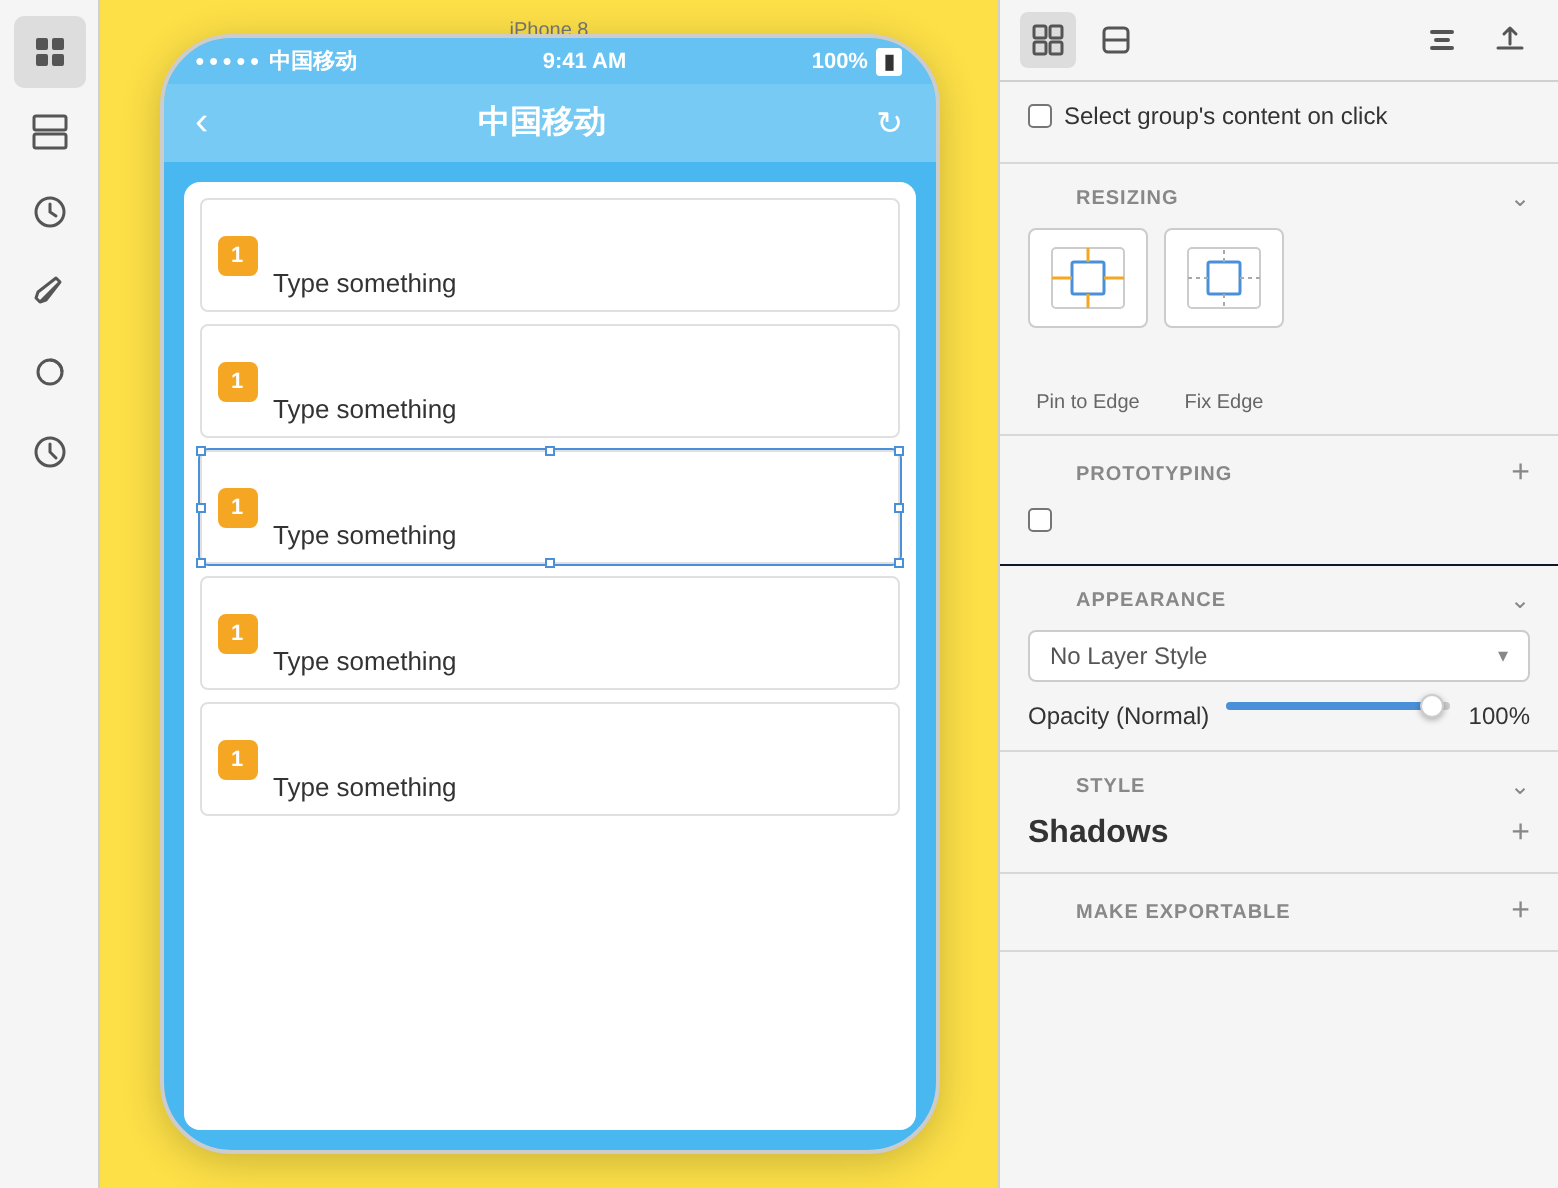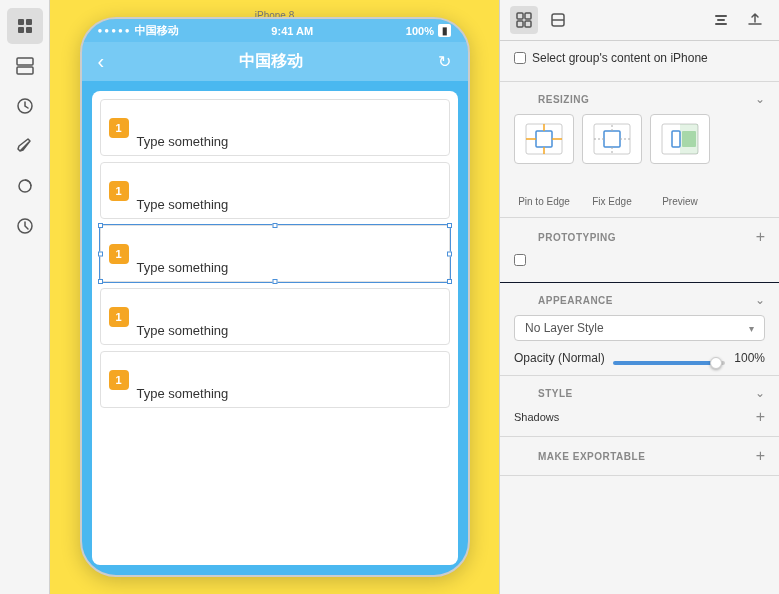--- a/index.html
+++ b/index.html
@@ -321,21 +321,21 @@
       color: #555;
     }
     .dropdown-arrow {
       color: #888;
       font-size: 10px;
     }
 
     
     .opacity-row {
       display: flex;
-      align-items: flex-end;
+      align-items: flex-start;
       gap: 8px;
       margin-top: 4px;
     }
     .opacity-label {
       font-size: 12px;
       color: #333;
       flex-shrink: 0;
     }
     .opacity-slider {
       flex: 1;
@@ -363,22 +363,22 @@
       text-align: right;
     }
 
     
     .style-row {
       display: flex;
       align-items: center;
       justify-content: space-between;
     }
     .style-label {
-      font-size: 11px;
-      font-weight: 400;
+      font-size: 16px;
+      font-weight: 700;
       color: #333;
     }
 
     
     .proto-section {
       padding: 10px 14px;
       border-bottom: 1px solid #0f172a;
     }
     .proto-header {
       display: flex;
@@ -527,21 +527,21 @@
         <path d="M2 12h12" stroke="#555" stroke-width="1.5" stroke-linecap="round"></path>
       </svg>
     </div>
   </div>
 
   <div class="right-panel-body">
 
     <div class="panel-section">
       <div class="checkbox-row">
         <input type="checkbox" id="group-cb" style="">
-        <label class="checkbox-label" for="group-cb">Select group's content on iPhone</label>
+        <label class="checkbox-label" for="group-cb">Select group's content on click</label>
       </div>
     </div>
 
     <div class="panel-section">
       <div class="section-header">
         <span class="section-title">RESIZING</span>
         <span class="section-toggle">⌄</span>
       </div>
       <div class="resizing-options">
 
@@ -566,31 +566,20 @@
               <rect x="14" y="11" width="16" height="16" rx="1" stroke="#4a90d9" stroke-width="1.5"></rect>
               <line x1="14" y1="19" x2="4" y2="19" stroke="#aaa" stroke-width="1" stroke-dasharray="2,2"></line>
               <line x1="30" y1="19" x2="40" y2="19" stroke="#aaa" stroke-width="1" stroke-dasharray="2,2"></line>
               <line x1="22" y1="11" x2="22" y2="4" stroke="#aaa" stroke-width="1" stroke-dasharray="2,2"></line>
               <line x1="22" y1="27" x2="22" y2="34" stroke="#aaa" stroke-width="1" stroke-dasharray="2,2"></line>
             </svg>
           </div>
           <span class="resize-label">Fix Edge</span>
         </div>
 
-        <div class="resize-option">
-          <div class="resize-box">
-            <svg width="44" height="38" viewBox="0 0 44 38" fill="none">
-              <rect x="4" y="4" width="36" height="30" rx="2" stroke="#ccc" stroke-width="1"></rect>
-              <rect x="22" y="4" width="18" height="30" rx="0" fill="#4CAF50" fill-opacity="0.15"></rect>
-              <rect x="24" y="11" width="14" height="16" rx="1" fill="#4CAF50" fill-opacity="0.4"></rect>
-              <rect x="14" y="11" width="8" height="16" rx="1" stroke="#4a90d9" stroke-width="1.5"></rect>
-            </svg>
-          </div>
-          <span class="resize-label">Preview</span>
-        </div>
       </div>
     </div>
 
     <div class="proto-section">
       <div class="proto-header">
         <span class="section-title">PROTOTYPING</span>
         <span class="section-add">+</span>
       </div>
       <div class="checkbox-row">
         <input type="checkbox" id="fix-pos-cb" style="">

